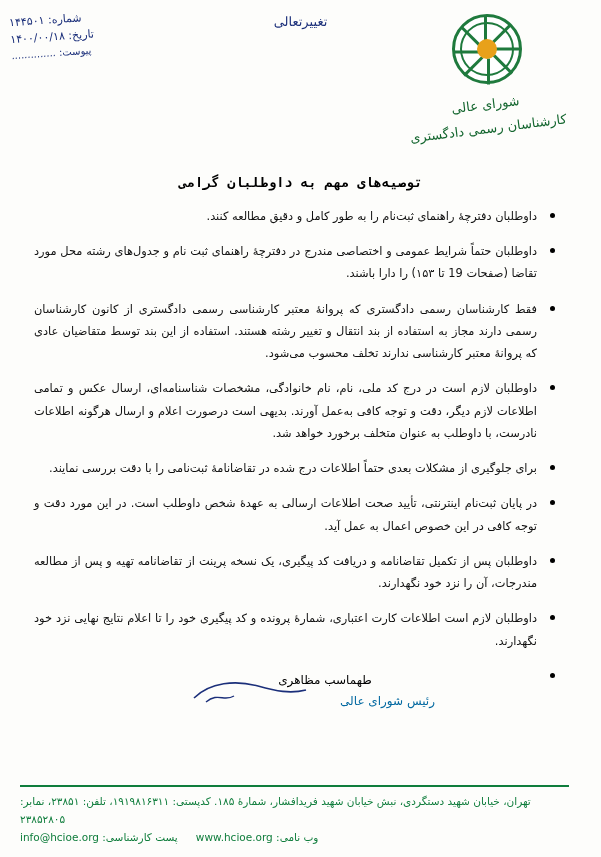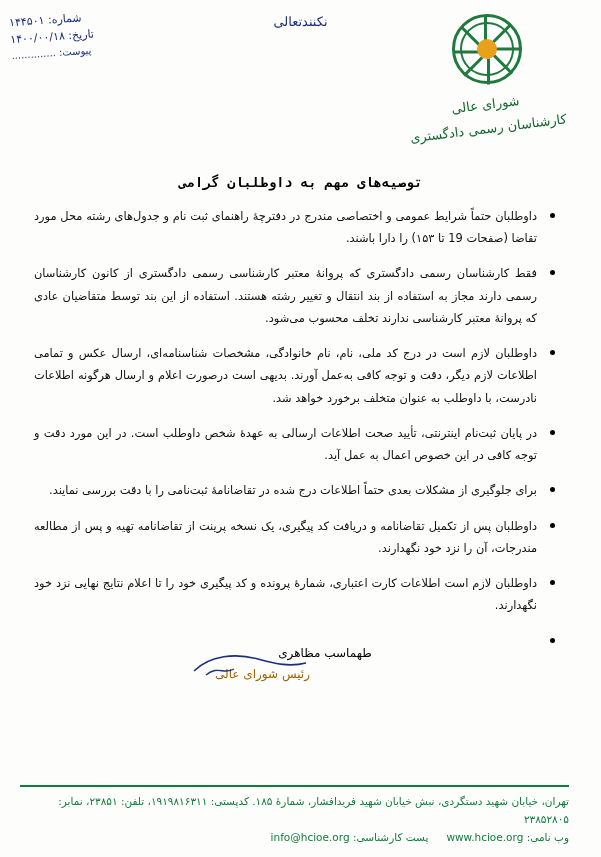--- a/index.html
+++ b/index.html
@@ -143,56 +143,56 @@
     right: 0;
     top: 8px;
     width: 5px;
     height: 5px;
     background: #000;
     border-radius: 50%;
   }
 
   
   .signature {
-    margin-top: 26px;
+    margin-top: 18px;
     margin-right: 120px;
     width: 220px;
     direction: rtl;
     position: relative;
   }
   .sign-name {
     font-size: 12px;
     color: #000;
     text-align: center;
     line-height: 1.8;
   }
   .sign-role {
     font-size: 12px;
-    color: #a16207;
-    text-align: left;
+    color: #0369a1;
+    text-align: right;
     line-height: 1.8;
   }
   .sign-scribble {
     position: absolute;
     top: 2px;
     right: 125px;
     width: 120px;
     height: 40px;
     color: #1b2f7a;
   }
 
   
   .footer {
     position: absolute;
     bottom: 0;
     right: 12px;
     left: 0;
     padding: 6px 20px 10px 20px;
     box-sizing: border-box;
-    text-align: right;
+    text-align: left;
     direction: rtl;
   }
   .footer-rule {
     height: 2px;
     background: #0f7d3c;
     margin-bottom: 6px;
   }
   .footer-line1 {
     color: #0f7d3c;
     font-size: 10.5px;
@@ -213,21 +213,21 @@
 <div class="page">
 
   <div class="header">
 
     <div class="stamp-block">
       <div class="stamp-line">شماره: ۱۴۴۵۰۱</div>
       <div class="stamp-line">تاریخ: ۱۴۰۰/۰۰/۱۸</div>
       <div class="stamp-line stamp-dots">پیوست: ..............</div>
     </div>
 
-    <div class="besmellah">نکنند‌تعالی</div>
+    <div class="besmellah">تغییر‌تعالی</div>
 
     <div class="logo-wrap">
       <div class="logo-emblem">
         <div class="inner-ring"></div>
         <div class="ray" style="transform: rotate(0deg) translate(8px,-1.5px);"></div>
         <div class="ray" style="transform: rotate(45deg) translate(8px,-1.5px);"></div>
         <div class="ray" style="transform: rotate(90deg) translate(8px,-1.5px);"></div>
         <div class="ray" style="transform: rotate(135deg) translate(8px,-1.5px);"></div>
         <div class="ray" style="transform: rotate(180deg) translate(8px,-1.5px);"></div>
         <div class="ray" style="transform: rotate(225deg) translate(8px,-1.5px);"></div>
@@ -241,37 +241,41 @@
       </div>
     </div>
   </div>
 
   <div class="doc-title">توصیه‌های مهم به داوطلبان گرامی</div>
 
   <div class="content">
     <ul class="advice-list">
       <li>
         <span class="bullet"></span>
+        <span>داوطلبان دفترچهٔ راهنمای ثبت‌نام را به طور کامل و دقیق مطالعه کنند.</span>
+      </li>
+      <li>
+        <span class="bullet"></span>
         <span>داوطلبان حتماً شرایط عمومی و اختصاصی مندرج در دفترچهٔ راهنمای ثبت نام و جدول‌های رشته محل مورد تقاضا (صفحات 19 تا ۱۵۳) را دارا باشند.</span>
       </li>
       <li>
         <span class="bullet"></span>
         <span>فقط کارشناسان رسمی دادگستری که پروانهٔ معتبر کارشناسی رسمی دادگستری از کانون کارشناسان رسمی دارند مجاز به استفاده از بند انتقال و تغییر رشته هستند. استفاده از این بند توسط متقاضیان عادی که پروانهٔ معتبر کارشناسی ندارند تخلف محسوب می‌شود.</span>
       </li>
       <li>
         <span class="bullet"></span>
         <span>داوطلبان لازم است در درج کد ملی، نام، نام خانوادگی، مشخصات شناسنامه‌ای، ارسال عکس و تمامی اطلاعات لازم دیگر، دقت و توجه کافی به‌عمل آورند. بدیهی است درصورت اعلام و ارسال هرگونه اطلاعات نادرست، با داوطلب به عنوان متخلف برخورد خواهد شد.</span>
       </li>
       <li>
         <span class="bullet"></span>
+        <span>برای جلوگیری از مشکلات بعدی حتماً اطلاعات درج شده در تقاضانامهٔ ثبت‌نامی را با دقت بررسی نمایند.</span>
+      </li>
+      <li>
+        <span class="bullet"></span>
         <span>در پایان ثبت‌نام اینترنتی، تأیید صحت اطلاعات ارسالی به عهدهٔ شخص داوطلب است. در این مورد دقت و توجه کافی در این خصوص اعمال به عمل آید.</span>
-      </li>
-      <li>
-        <span class="bullet"></span>
-        <span>برای جلوگیری از مشکلات بعدی حتماً اطلاعات درج شده در تقاضانامهٔ ثبت‌نامی را با دقت بررسی نمایند.</span>
       </li>
       <li>
         <span class="bullet"></span>
         <span>داوطلبان پس از تکمیل تقاضانامه و دریافت کد پیگیری، یک نسخه پرینت از تقاضانامه تهیه و پس از مطالعه مندرجات، آن را نزد خود نگهدارند.</span>
       </li>
       <li>
         <span class="bullet"></span>
         <span>داوطلبان لازم است اطلاعات کارت اعتباری، شمارهٔ پرونده و کد پیگیری خود را تا اعلام نتایج نهایی نزد خود نگهدارند.</span>
       </li>
       <li>

